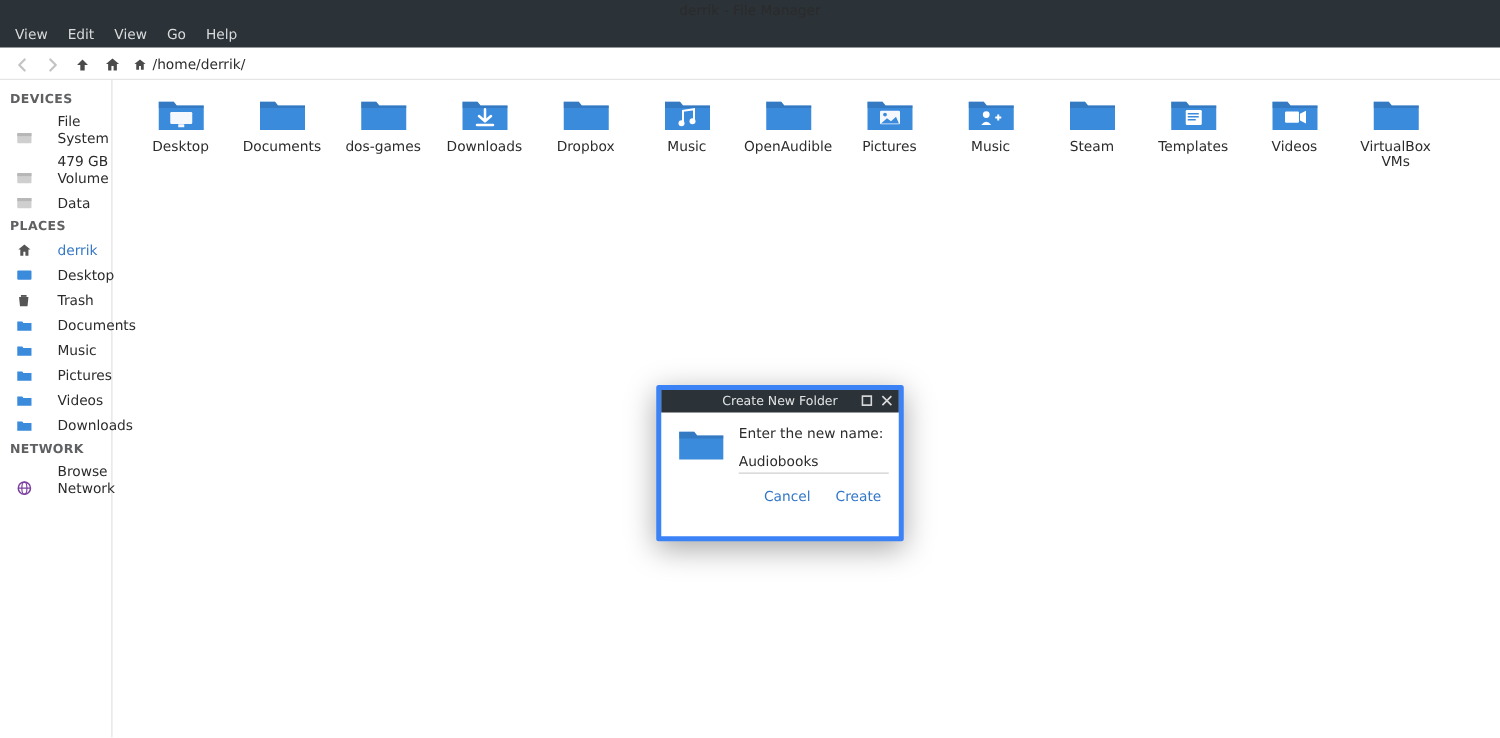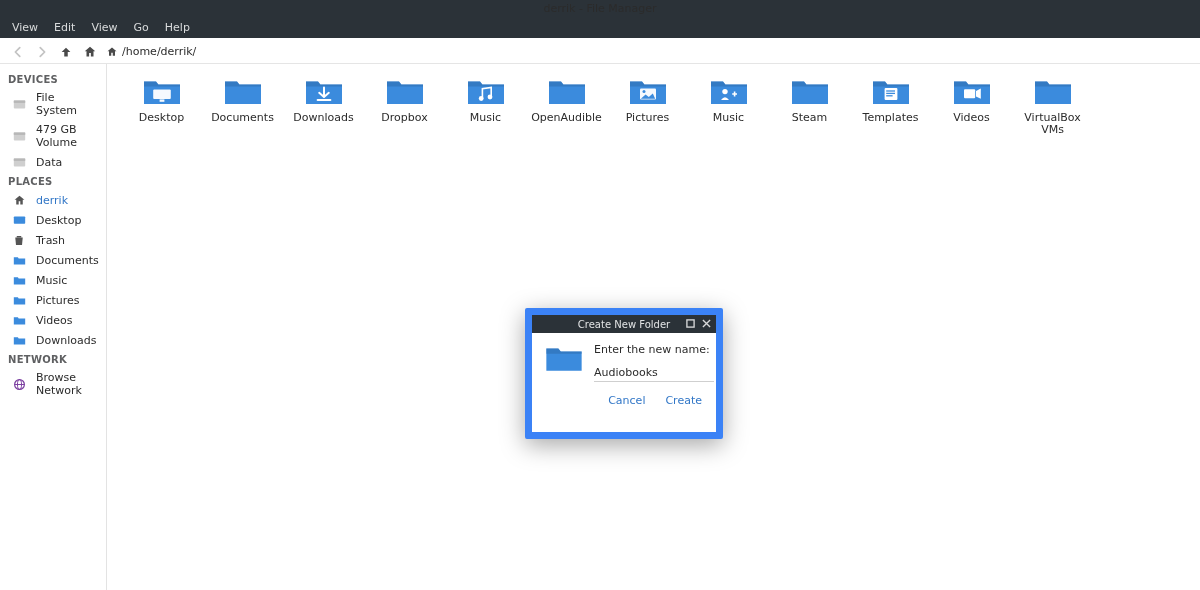--- a/index.html
+++ b/index.html
@@ -5,32 +5,32 @@
   *{box-sizing:border-box;margin:0;padding:0;font-family:"DejaVu Sans","Noto Sans",sans-serif;font-size:11px;color:#2b2b2b}
   html,body{width:1200px;height:590px;overflow:hidden;background:#fff}
   .titlebar{height:16px;background:#2b3238;color:#c9ccce;display:flex;align-items:center;justify-content:center;font-size:10px}
   .menubar{height:22px;background:#2b3238;display:flex;align-items:center;padding:0 6px;gap:4px}
   .menubar span{color:#d9dbdc;padding:2px 6px;cursor:pointer}
   .toolbar{height:24px;display:flex;align-items:center;padding:0 10px;gap:8px;border-bottom:1px solid #e5e5e5;margin-top:2px}
   .navbtn{width:16px;height:16px;display:flex;align-items:center;justify-content:center}
   .navbtn svg{display:block}
   .path{display:flex;align-items:center;gap:4px;color:#444}
   .main{display:flex;height:calc(590px - 16px - 22px - 26px)}
-  .sidebar{width:107px;border-right:1px solid #e3e3e3;padding:6px 2px;background:#fff}
+  .sidebar{width:90px;border-right:1px solid #e3e3e3;padding:6px 2px;background:#fff}
   .sidebar .hdr{font-weight:bold;font-size:10px;color:#5f6062;padding:4px 6px 3px;letter-spacing:.3px}
-  .sidebar .item{display:flex;align-items:center;gap:10px;padding:3px 6px 3px 10px;cursor:pointer}
+  .sidebar .item{display:flex;align-items:flex-end;gap:20px;padding:3px 6px 3px 10px;cursor:pointer}
   .sidebar .item.sel span.lbl{color:#3277c7}
   .sidebar .ico{width:14px;height:14px;flex:0 0 14px;display:flex;align-items:center;justify-content:center}
   .content{flex:1;padding:12px 0 0 14px;overflow:auto}
   .iconrow{display:flex;flex-wrap:wrap;gap:0}
   .filecell{width:81px;height:60px;display:flex;flex-direction:column;align-items:center;justify-content:flex-start;gap:6px;margin-bottom:8px;cursor:pointer}
   .foldericon{width:40px;height:30px;position:relative}
   .flabel{text-align:center;line-height:1.1;max-width:78px;word-break:break-word}
   
-  .dialog{position:absolute;left:525px;top:308px;width:198px;background:#fff;border:7px solid #3b82f6;border-radius:2px;box-shadow:0 6px 24px rgba(0,0,0,.35)}
+  .dialog{position:absolute;left:525px;top:308px;width:198px;background:#fff;border:4px solid #3b82f6;border-radius:2px;box-shadow:0 6px 24px rgba(0,0,0,.35)}
   .dlg-title{height:18px;background:#2b3238;display:flex;align-items:center;justify-content:center;position:relative}
   .dlg-title span{color:#e1e3e4;font-size:10px}
   .dlg-ctrls{position:absolute;right:4px;top:2px;display:flex;gap:4px}
   .dlg-ctrls div{width:12px;height:12px;display:flex;align-items:center;justify-content:center;color:#e1e3e4;font-size:10px;cursor:pointer}
   .dlg-body{padding:10px 12px 6px 12px;display:flex;gap:10px;align-items:flex-start}
   .dlg-input{border:none;border-bottom:1px solid #cfcfcf;width:120px;padding:2px 0;font-size:11px;outline:none;margin-top:6px}
   .dlg-btns{display:flex;justify-content:flex-end;gap:20px;padding:6px 14px 25px 0}
   .dlg-btns span{color:#3277c7;cursor:pointer;font-size:11px}
   
   .folder-svg{width:40px;height:30px}
@@ -205,20 +205,28 @@
     <path d="M2 5.3999999999999995 h12 l2.4 3 H38 V28 H2 Z" fill="#3b8bdd"></path>
     <path d="M2 5.3999999999999995 h12 l2.4 3 H38 v2 H2 Z" fill="#2f6fb3" opacity="0.6"></path>
 
   </svg></div>
           <div class="flabel">Documents</div>
         </div>
         <div class="filecell">
           <div class="foldericon"><svg class="folder-svg" width="40" height="30" viewBox="0 0 40 30">
     <path d="M2 5.3999999999999995 h12 l2.4 3 H38 V28 H2 Z" fill="#3b8bdd"></path>
     <path d="M2 5.3999999999999995 h12 l2.4 3 H38 v2 H2 Z" fill="#2f6fb3" opacity="0.6"></path>
+
+  </svg></div>
+          <div class="flabel">dos-games</div>
+        </div>
+        <div class="filecell">
+          <div class="foldericon"><svg class="folder-svg" width="40" height="30" viewBox="0 0 40 30">
+    <path d="M2 5.3999999999999995 h12 l2.4 3 H38 V28 H2 Z" fill="#3b8bdd"></path>
+    <path d="M2 5.3999999999999995 h12 l2.4 3 H38 v2 H2 Z" fill="#2f6fb3" opacity="0.6"></path>
     <path d="M20 11.4 v8.4 M15.2 16.8 l4.8 4.2 l4.8 -4.2" stroke="#fff" stroke-width="2" fill="none" stroke-linecap="round" stroke-linejoin="round"></path>
               <line x1="13.600000000000001" y1="24" x2="26.400000000000002" y2="24" stroke="#fff" stroke-width="2" stroke-linecap="round"></line>
   </svg></div>
           <div class="flabel">Downloads</div>
         </div>
         <div class="filecell">
           <div class="foldericon"><svg class="folder-svg" width="40" height="30" viewBox="0 0 40 30">
     <path d="M2 5.3999999999999995 h12 l2.4 3 H38 V28 H2 Z" fill="#3b8bdd"></path>
     <path d="M2 5.3999999999999995 h12 l2.4 3 H38 v2 H2 Z" fill="#2f6fb3" opacity="0.6"></path>
 

